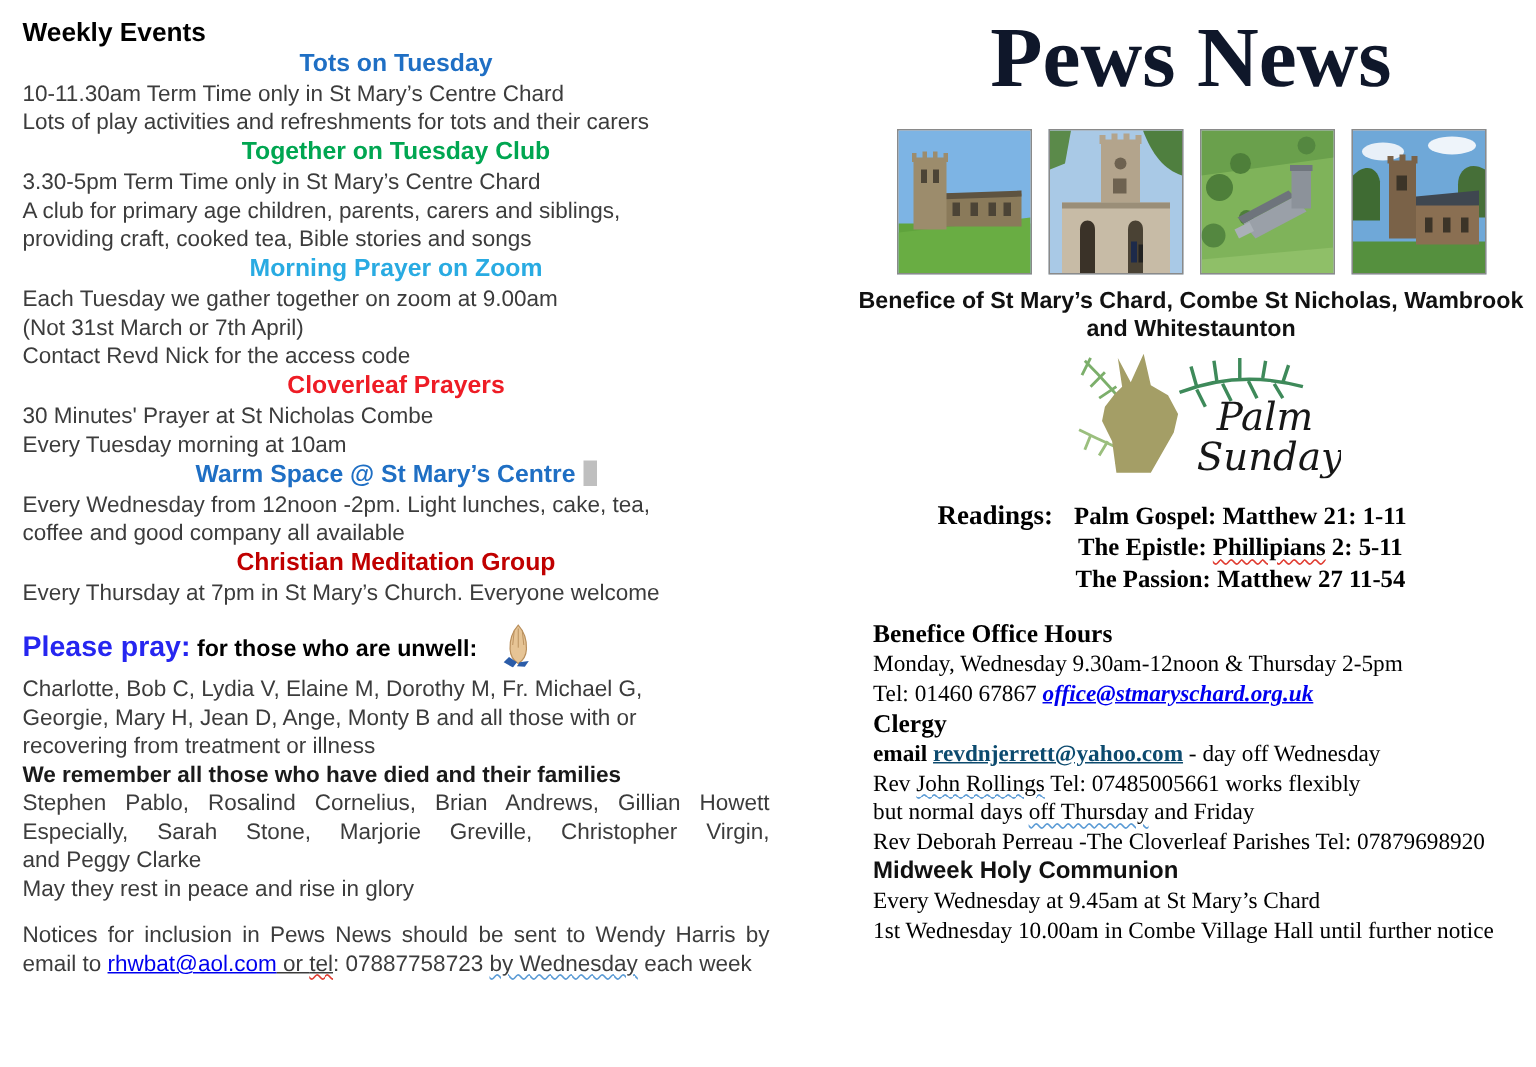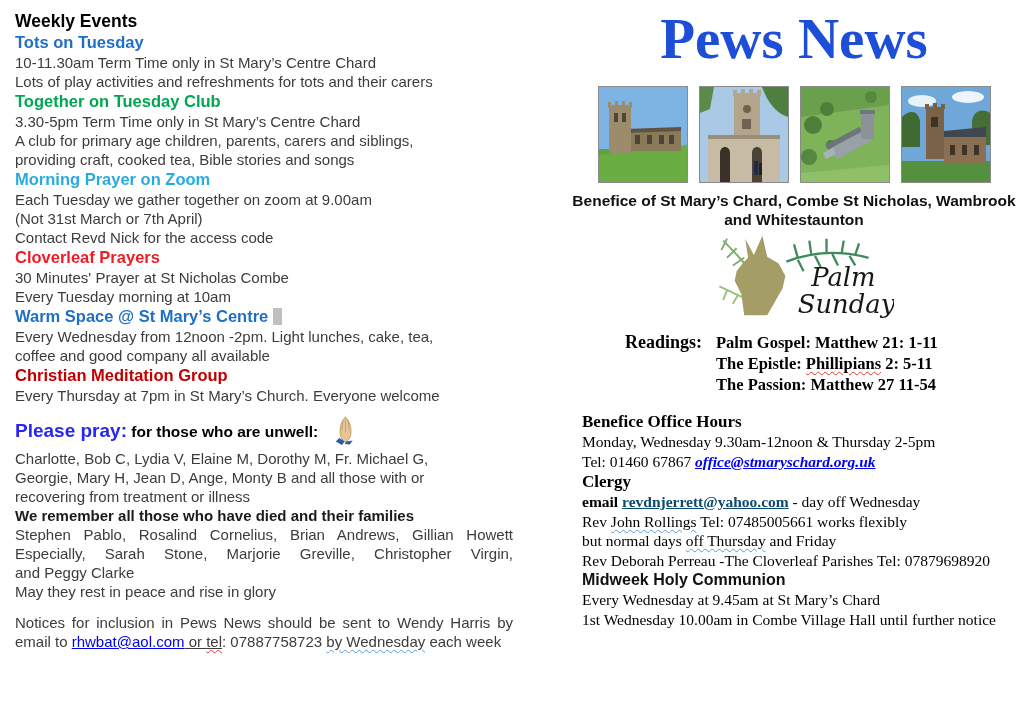--- a/index.html
+++ b/index.html
@@ -2,21 +2,21 @@
 <html><head>
 <meta charset="utf-8">
 <style>
   html,body{margin:0;padding:0;background:#fff;}
   #page{position:relative;width:1024px;height:711px;background:#ffffff;overflow:hidden;}
 
   
   .lcol{position:absolute;left:15px;top:10px;width:498px;
         font-family:"Liberation Sans",sans-serif;font-size:15px;line-height:19px;color:#3c3c3c;}
   .lcol .doc-title{font-size:17.5px;line-height:22px;font-weight:bold;color:#000;}
-  .sec-h{font-size:16.5px;line-height:21px;font-weight:bold;}
+  .sec-h{font-size:16.5px;line-height:21px;font-weight:bold;text-align:center;}
   .h-blue{color:#1f6fc4;}
   .h-green{color:#00a651;}
   .h-cyan{color:#29abe2;}
   .h-red{color:#ee1c25;}
   .h-darkred{color:#c00000;}
   .gray-block{display:inline-block;width:9px;height:17px;background:#bfbfbf;vertical-align:-3px;margin-left:5px;}
   .jline{text-align:justify;text-align-last:justify;}
   .prayer{margin-top:10px;}
   .pray-label{color:#2626f0;font-weight:bold;font-size:19px;line-height:24px;}
   .pray-label2{color:#000;font-weight:bold;font-size:15.5px;}
@@ -24,31 +24,31 @@
   .hands{display:inline-block;vertical-align:-8px;margin-left:14px;}
   .notices{margin-top:12px;}
   .lnk{color:#0000ee;text-decoration:underline;}
   .u-straight{text-decoration:underline;text-decoration-color:#3c3c3c;}
   .sq-blue{text-decoration-line:underline;text-decoration-style:wavy;text-decoration-color:#5b9bd5;text-decoration-thickness:1px;text-underline-offset:2px;}
   .sq-red{text-decoration-line:underline;text-decoration-style:wavy;text-decoration-color:#e03c31;text-decoration-thickness:1px;text-underline-offset:2px;}
 
   
   .rcol{position:absolute;left:568px;top:0;width:452px;color:#000;}
   .masthead{margin-top:8px;text-align:center;font-family:"Liberation Serif",serif;
-            font-weight:bold;font-size:57px;line-height:62px;color:#1d4ed8;}
+            font-weight:bold;font-size:57px;line-height:62px;color:#0f172a;}
   .photo-row{margin-top:16px;display:flex;justify-content:center;gap:11px;}
   .photo{width:88px;height:95px;border:1px solid #8a8a8a;background:#cde;}
   .caption{margin-top:8px;text-align:center;font-family:"Liberation Sans",sans-serif;
            font-weight:bold;font-size:15.5px;line-height:19px;color:#111;}
   .welcome{margin-top:9px;text-align:center;font-family:"Liberation Sans",sans-serif;
            font-weight:bold;font-style:italic;font-size:21px;line-height:26px;color:#111;}
   .palm-wrap{margin-top:2px;text-align:center;}
   .readings{margin-top:8px;display:flex;font-family:"Liberation Serif",serif;font-weight:bold;}
   .readings-label{font-size:18px;line-height:22px;padding-left:57px;}
-  .readings-list{font-size:16.5px;line-height:21px;padding-left:14px;padding-top:1px;}
+  .readings-list{font-size:16.5px;line-height:21px;padding-left:14px;padding-top:1px;text-align:center;}
   .office{margin-top:16px;padding-left:14px;font-family:"Liberation Serif",serif;
           font-size:15.5px;line-height:19.5px;color:#000;}
   .office .oh{font-weight:bold;font-size:17px;line-height:21px;}
   .office .bold{font-weight:bold;}
   .office .lnk-bi{color:#0000ee;font-weight:bold;font-style:italic;text-decoration:underline;}
   .office .lnk-b{color:#0c4a6e;font-weight:bold;text-decoration:underline;}
   .midweek-h{font-family:"Liberation Sans",sans-serif;font-weight:bold;font-size:16px;line-height:20px;color:#111;}
   .palmtext{font-family:"DejaVu Serif",serif;font-style:italic;}
 </style>
 </head>

